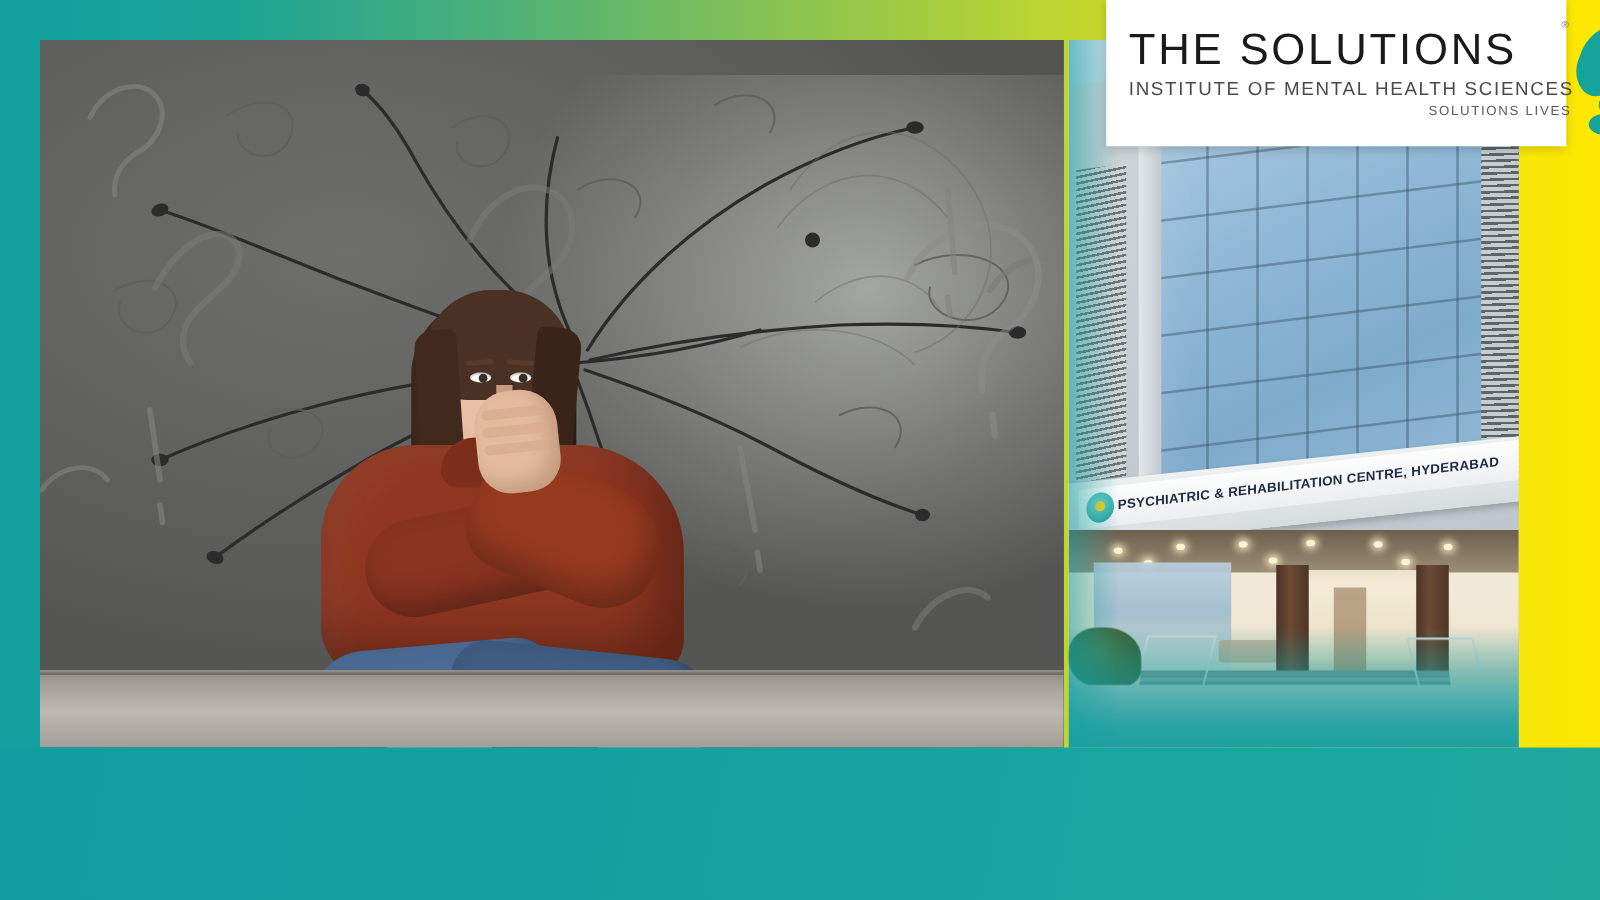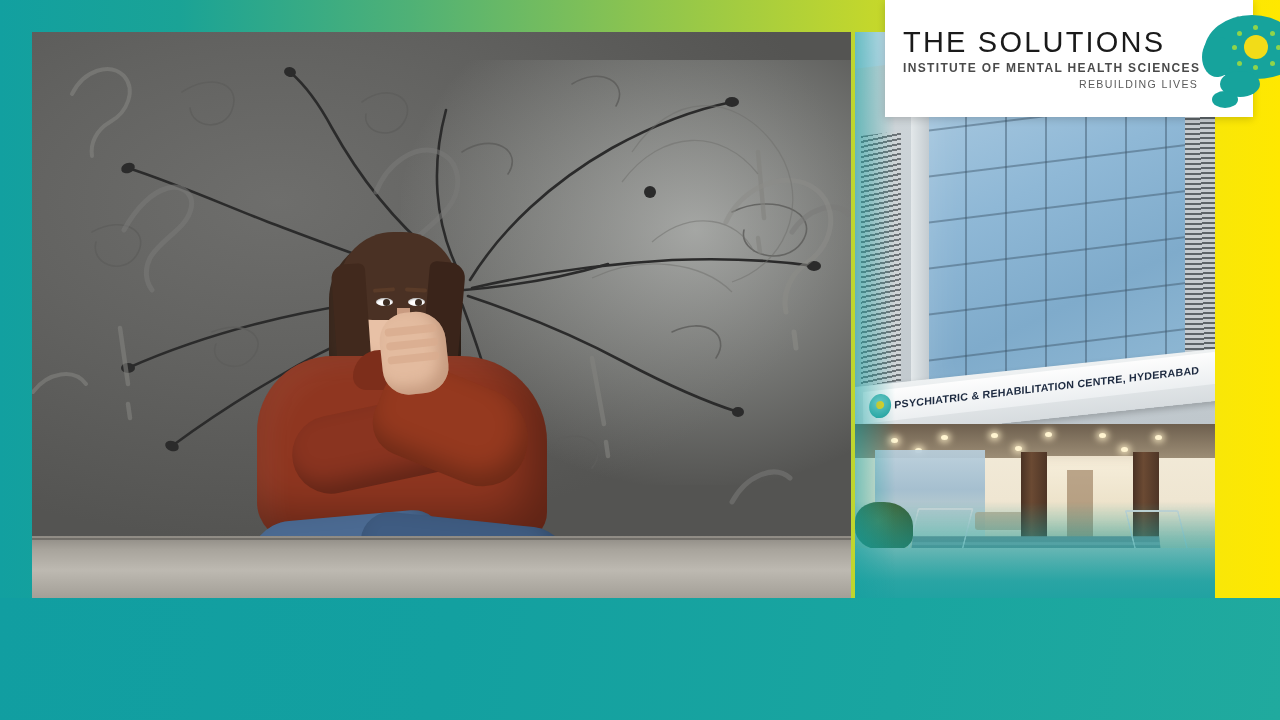--- a/index.html
+++ b/index.html
@@ -233,25 +233,25 @@
   }
 
   
   .logo-card{
     position:absolute;left:885px;top:0;width:368px;height:117px;
     background:#fff;display:flex;align-items:center;
     box-shadow:0 2px 8px rgba(0,0,0,0.18);
   }
   .logo-text{padding-left:18px;flex:1;}
   .logo-l1{
-    font-size:29px;letter-spacing:2.2px;color:#1a1a1a;font-weight:400;
+    font-size:35px;letter-spacing:2.2px;color:#1a1a1a;font-weight:400;
     line-height:1.04;white-space:nowrap;
   }
   .logo-l2{
-    font-size:12px;letter-spacing:1.35px;color:#4a4a4a;font-weight:700;
+    font-size:15px;letter-spacing:1.35px;color:#4a4a4a;font-weight:400;
     margin-top:4px;white-space:nowrap;
   }
   .logo-l3{
     font-size:10.6px;letter-spacing:1.35px;color:#5a5a5a;font-weight:400;
     margin-top:3px;text-align:right;padding-right:2px;white-space:nowrap;
   }
   .logo-mark{position:relative;width:108px;height:104px;margin-right:8px;}
   .brain{
     position:absolute;left:4px;top:8px;width:96px;height:64px;
     background:#16a39c;border-radius:50% 50% 46% 46%/58% 58% 42% 42%;
@@ -444,21 +444,21 @@
     <div class="ground"></div>
 
     <div class="teal-fade"></div>
     <div class="teal-left-fade"></div>
   </div>
 
   <div class="logo-card">
     <div class="logo-text">
       <div class="logo-l1">THE SOLUTIONS</div>
       <div class="logo-l2">INSTITUTE OF MENTAL HEALTH SCIENCES</div>
-      <div class="logo-l3">REBUILDING LIVES</div>
+      <div class="logo-l3">SOLUTIONS LIVES</div>
     </div>
     <div class="logo-mark">
       <div class="reg">®</div>
       <div class="brain"></div>
       <div class="bub1"></div>
       <div class="bub2"></div>
       <div class="sun"></div>
       <div class="ray" style="left:53px;top:18px;"></div>
       <div class="ray" style="left:70px;top:24px;"></div>
       <div class="ray" style="left:76px;top:38px;"></div>

